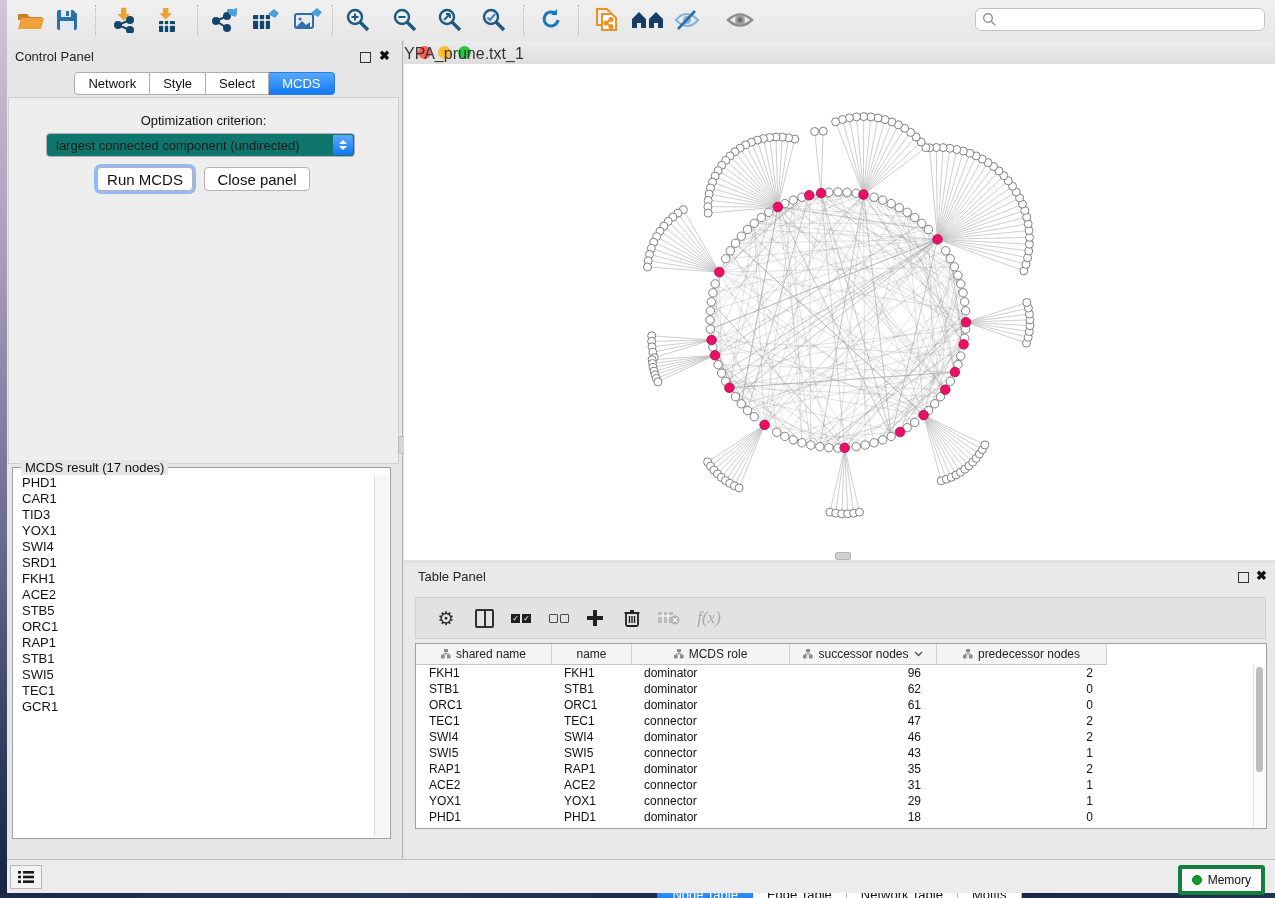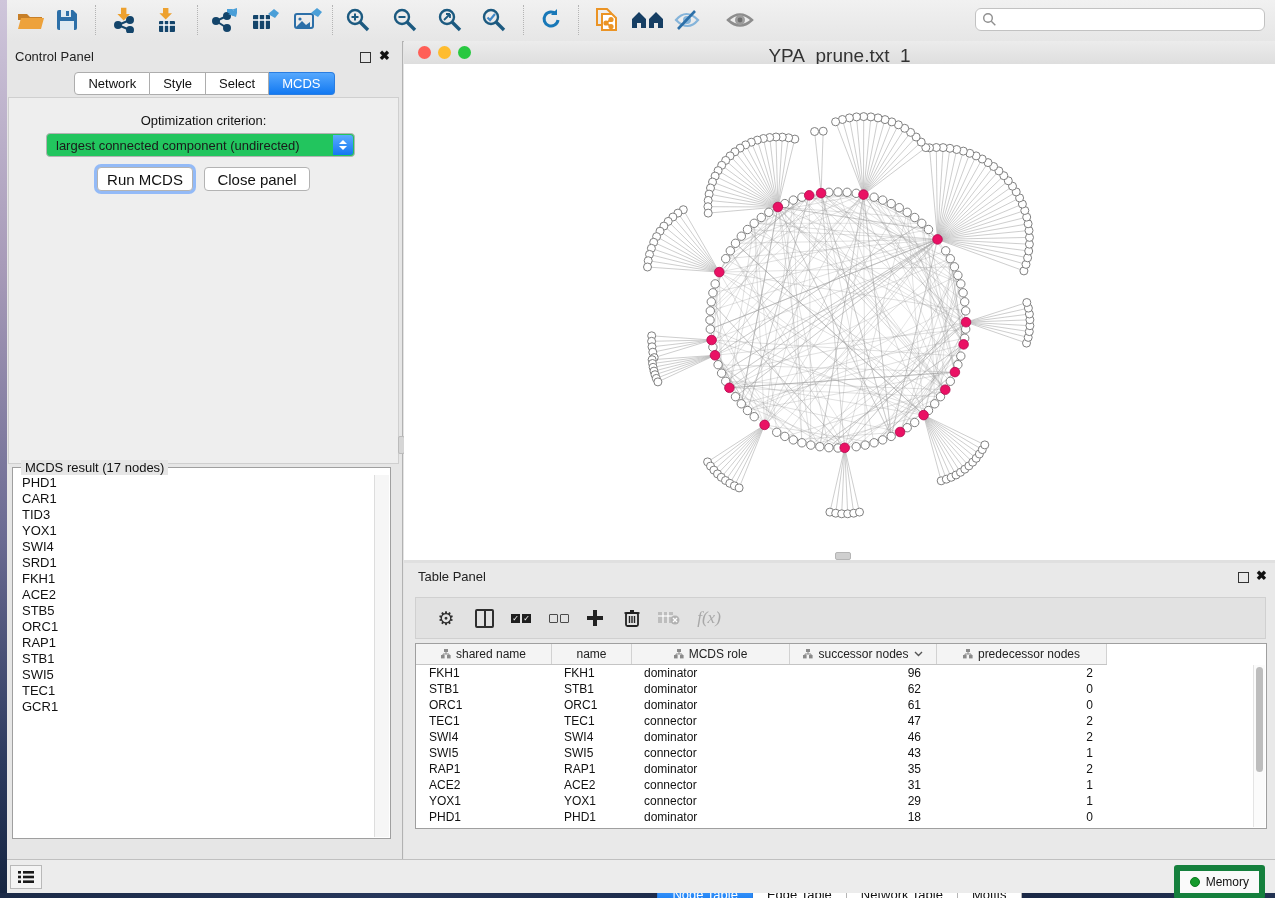--- a/index.html
+++ b/index.html
@@ -25,21 +25,21 @@
   .panel-title{position:absolute;left:8px;top:8px;font-size:13px;color:#222;}
   .float-ico{position:absolute;width:9px;height:9px;border:1.5px solid #333;top:11px;}
   .close-ico{position:absolute;top:7px;font-size:13px;font-weight:bold;color:#111;}
   .ctabs{position:absolute;top:31px;left:0;right:0;display:flex;justify-content:center;}
   .ctab{font-size:13px;padding:3px 13px;background:#fff;border:1px solid #adadad;border-left:none;color:#111;}
   .ctab:first-child{border-left:1px solid #adadad;border-radius:4px 0 0 4px;}
   .ctab:last-child{border-radius:0 4px 4px 0;}
   .ctab.selected{background:linear-gradient(#56a8fd,#1279f2);color:#fff;border-color:#2a7de0;}
   .cp-inner{position:absolute;left:1px;right:3px;top:56px;height:365px;background:#eeeeee;border:1px solid #cfcfcf;}
   .opt-label{position:absolute;top:15px;left:0;right:0;text-align:center;font-size:13px;color:#111;}
-  .opt-select{position:absolute;left:37px;top:35px;width:309px;height:24px;background:#22c55e;border:1px solid #b3b3b3;border-radius:4px;
+  .opt-select{position:absolute;left:37px;top:35px;width:309px;height:24px;background:#0f766e;border:1px solid #b3b3b3;border-radius:4px;
     font-size:13px;display:flex;align-items:center;padding-left:9px;box-sizing:border-box;}
   .opt-stepper{position:absolute;right:1px;top:1px;bottom:1px;width:20px;border-radius:0 3px 3px 0;
     background:linear-gradient(#5babfe,#1477f1);display:flex;flex-direction:column;align-items:center;justify-content:center;gap:2px;}
   .opt-stepper span{width:0;height:0;border-left:4px solid transparent;border-right:4px solid transparent;}
   .arr-up{border-bottom:4px solid #fff;}
   .arr-dn{border-top:4px solid #fff;}
   .btn{position:absolute;top:69px;height:24px;background:#fff;border:1px solid #b3b3b3;border-radius:4px;font-size:15px;
     display:flex;align-items:center;justify-content:center;box-sizing:border-box;color:#111;}
   .btn.focus{box-shadow:0 0 0 3px rgba(72,143,255,.55);}
   .result-box{position:absolute;left:5px;right:11px;top:426px;bottom:21px;border:1px solid #9f9f9f;background:#fff;}
@@ -47,21 +47,21 @@
   .result-list{position:absolute;left:1px;top:7px;right:15px;bottom:1px;overflow:hidden;background:#fff;}
   .result-list div{font-size:13px;line-height:16px;padding-left:8px;color:#111;}
   .result-scroll{position:absolute;top:7px;right:1px;bottom:1px;width:14px;background:#f6f6f6;border-left:1px solid #ddd;}
 
   
   .right-area{position:absolute;left:397px;right:0;top:41px;bottom:33px;background:#e0e0e0;}
   .net-window{position:absolute;left:0;top:0;right:0;height:519px;background:#fff;}
   .net-titlebar{position:absolute;left:0;top:0;right:0;height:23px;background:linear-gradient(#ececec,#dedede);
     border-bottom:1px solid #bfbfbf;}
   .tlight{position:absolute;top:5px;width:13px;height:13px;border-radius:50%;}
-  .net-title{position:absolute;left:0;right:0;top:4px;text-align:center;font-size:19px;color:#333;}
+  .net-title{position:absolute;left:0;right:0;top:4px;text-align:left;font-size:16px;color:#333;}
   .net-canvas{position:absolute;left:0;top:23px;right:0;bottom:0;background:#fff;}
   .grip-h{position:absolute;left:431px;top:511px;width:14px;height:6px;background:#cfcfcf;border:1px solid #b5b5b5;border-radius:2px;}
   .grip-v{position:absolute;left:-5px;top:403px;width:5px;height:16px;background:#d6d6d6;border:1px solid #bbb;border-radius:2px;}
 
   
   .table-panel{position:absolute;left:0;right:0;top:522px;bottom:0;background:#e9e9e9;}
   .tp-toolbar{position:absolute;left:11px;right:9px;top:34px;height:40px;background:#e2e2e2;border:1px solid #d0d0d0;}
   .tpi{position:absolute;top:0;height:40px;display:flex;align-items:center;justify-content:center;width:30px;}
   .gear-glyph{font-family:"DejaVu Sans",sans-serif;font-size:19px;color:#2f2f2f;}
   .fx-glyph{font-family:"Liberation Serif",serif;font-style:italic;font-size:17px;color:#a8a8a8;}
@@ -90,21 +90,21 @@
   .btabs{position:absolute;left:0;right:0;top:273px;display:flex;justify-content:center;}
   .btab{font-size:13px;padding:2px 14px;background:#fff;border:1px solid #b5b5b5;border-left:none;color:#111;margin-top:48px;}
   .btab:first-child{border-left:1px solid #b5b5b5;border-radius:4px 0 0 4px;}
   .btab:last-child{border-radius:0 4px 4px 0;}
   .btab.selected{background:linear-gradient(#4ba1fd,#1077f2);color:#fff;border-color:#2a7de0;}
 
   
   .statusbar{position:absolute;left:0;right:0;bottom:0;height:33px;background:#ececec;border-top:1px solid #c0c0c0;}
   .sb-list-btn{position:absolute;left:3px;top:5px;width:30px;height:22px;background:#f4f4f4;border:1px solid #b9b9b9;
     display:flex;align-items:center;justify-content:center;}
-  .memory-btn{position:absolute;right:10px;top:5px;height:22px;padding:0 10px;background:#fafafa;border:6px solid #15803d;border-radius:3px;
+  .memory-btn{position:absolute;right:10px;top:5px;height:22px;padding:0 10px;background:#fafafa;border:4px solid #15803d;border-radius:3px;
     display:flex;align-items:center;gap:6px;font-size:12px;color:#111;}
   .mem-dot{width:10px;height:10px;border-radius:50%;background:#159a2c;border:1px solid #0c7a1f;box-sizing:border-box;}
 </style>
 </head>
 <body>
 
 <div class="screen">
   <div class="wall-left"></div>
   <div class="wall-bottom"></div>
 

